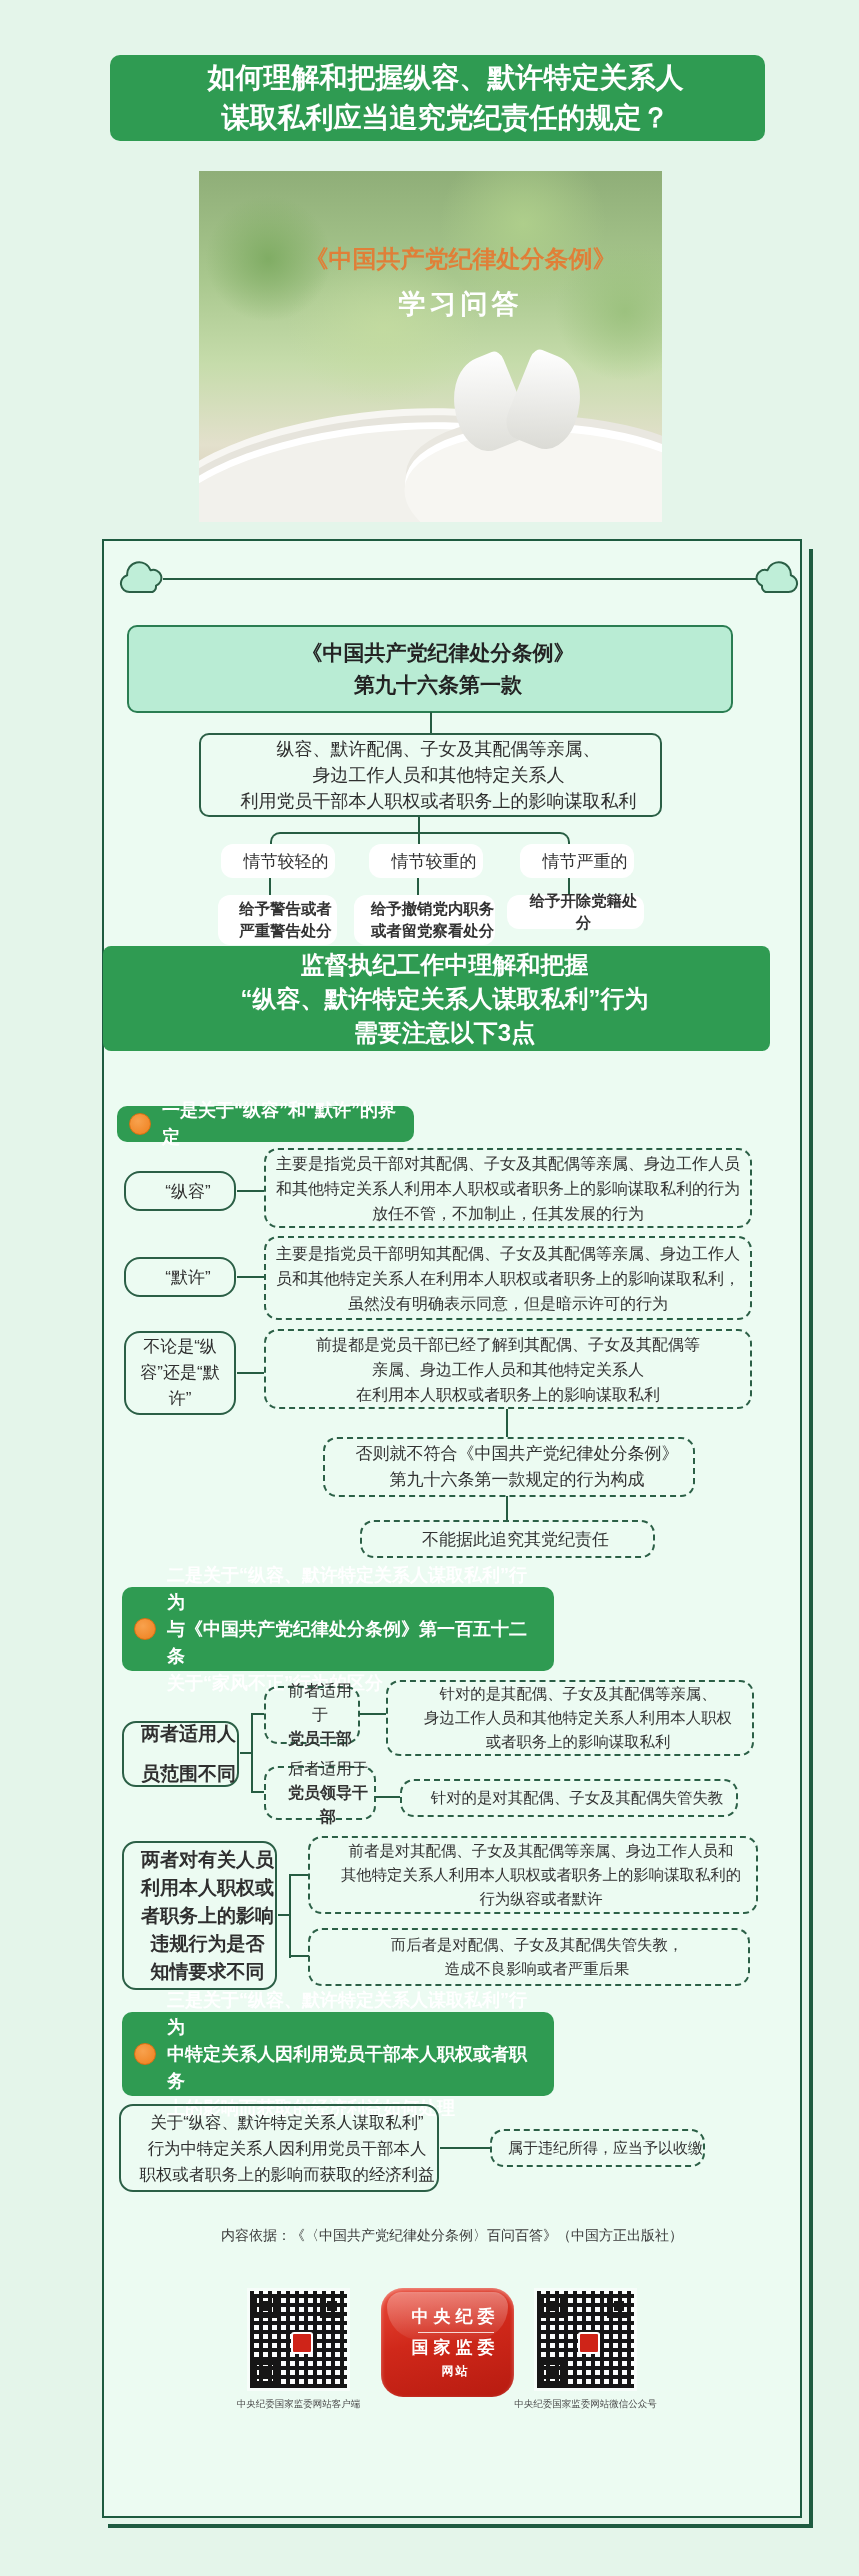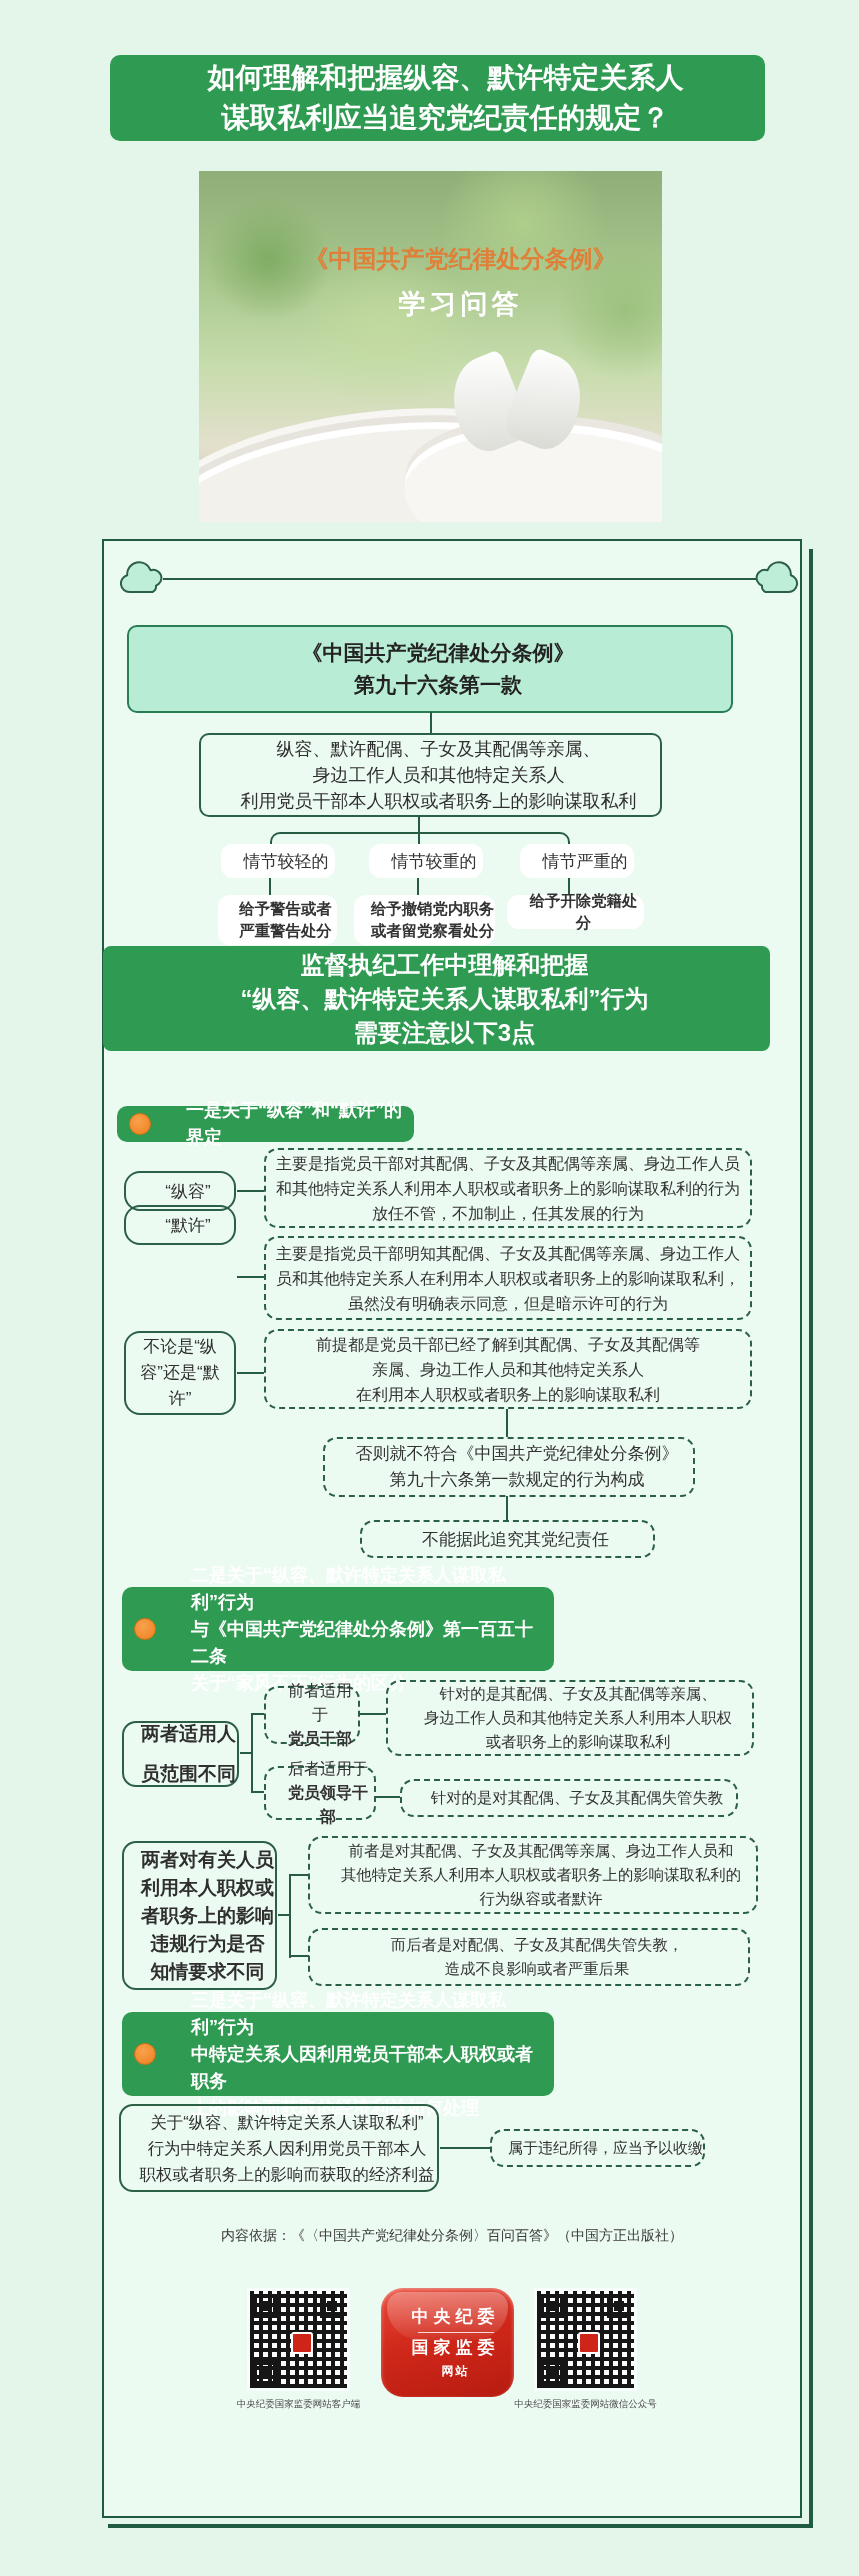--- a/index.html
+++ b/index.html
@@ -44,21 +44,21 @@
     box-sizing:border-box;font-weight:bold;font-size:21px;line-height:32px;color:#232323;}
   .behavior-box{left:199px;top:733px;width:463px;height:84px;border-radius:10px;font-size:18px;line-height:26px;}
   .branch-pill{height:34px;font-size:17px;}
   .result-box{font-weight:bold;font-size:15.4px;line-height:22px;}
   .flow-banner{left:103px;top:946px;width:651px;height:105px;background:#2f9b52;border-radius:8px;color:#fff;
     font-weight:bold;font-size:24px;line-height:34px;}
   .sec-head{background:#2f9b52;border-radius:10px;color:#fff;font-weight:bold;display:flex;align-items:center;
     padding:0 12px;box-sizing:border-box;gap:11px;}
   .dot{width:20px;height:20px;border-radius:50%;background:radial-gradient(circle at 40% 35%,#f8a24e,#ee7f1d);
     border:1px solid #d96f12;flex-shrink:0;}
-  .sec-head .ht{font-size:18px;line-height:27px;margin-left:24px;}
+  .sec-head .ht{font-size:18px;line-height:27px;}
   .label-sm{font-size:17px;}
   .dash-txt{font-size:16px;line-height:25px;padding:4px 10px;}
   .caption{font-family:"Liberation Serif","DejaVu Serif",serif;font-size:9.5px;color:#4b4b4b;text-align:center;}
   
   .qr{position:absolute;width:103px;height:103px;background:
       repeating-linear-gradient(0deg,#161616 0 4px,transparent 4px 9px),
       repeating-linear-gradient(90deg,#161616 0 4px,rgba(255,255,255,.85) 4px 9px);
       border:3px solid #f7fdfa;box-sizing:border-box;}
   .finder{position:absolute;width:24px;height:24px;background:#161616;border:4px solid #161616;padding:3px;background-clip:content-box;box-sizing:border-box;}
   .qr-logo{position:absolute;left:41px;top:41px;width:22px;height:22px;background:#cf2418;border-radius:3px;border:2px solid #fff;box-sizing:border-box;}
@@ -140,21 +140,21 @@
 
   <div class="abs sec-head" style="left:117px;top:1106px;width:297px;height:36px;">
     <span class="dot"></span>
     <span class="ht">一是关于“纵容”和“默许”的界定</span>
   </div>
 
   <div class="abs box-solid label-sm flexc" style="left:124px;top:1171px;width:112px;height:40px;border-radius:16px;">“纵容”</div>
   <div class="ln" style="left:237px;top:1190px;width:27px;height:2px;"></div>
   <div class="abs box-dash flexc dash-txt" style="left:264px;top:1148px;width:488px;height:80px;">主要是指党员干部对其配偶、子女及其配偶等亲属、身边工作人员和其他特定关系人利用本人职权或者职务上的影响谋取私利的行为放任不管，不加制止，任其发展的行为</div>
 
-  <div class="abs box-solid label-sm flexc" style="left:124px;top:1205px;width:112px;height:40px;border-radius:16px;">“默许”</div>
+  <div class="abs box-solid label-sm flexc" style="left:124px;top:1257px;width:112px;height:40px;border-radius:16px;">“默许”</div>
   <div class="ln" style="left:237px;top:1276px;width:27px;height:2px;"></div>
   <div class="abs box-dash flexc dash-txt" style="left:264px;top:1236px;width:488px;height:84px;">主要是指党员干部明知其配偶、子女及其配偶等亲属、身边工作人员和其他特定关系人在利用本人职权或者职务上的影响谋取私利，虽然没有明确表示同意，但是暗示许可的行为</div>
 
   <div class="abs box-solid label-sm flexc" style="left:124px;top:1331px;width:112px;height:84px;border-radius:16px;line-height:26px;padding:0 8px;box-sizing:border-box;">不论是“纵容”还是“默许”</div>
   <div class="ln" style="left:237px;top:1372px;width:27px;height:2px;"></div>
   <div class="abs box-dash flexc dash-txt" style="left:264px;top:1329px;width:488px;height:80px;">
     <div>前提都是党员干部已经了解到其配偶、子女及其配偶等</div>
     <div>亲属、身边工作人员和其他特定关系人</div>
     <div>在利用本人职权或者职务上的影响谋取私利</div>
   </div>

